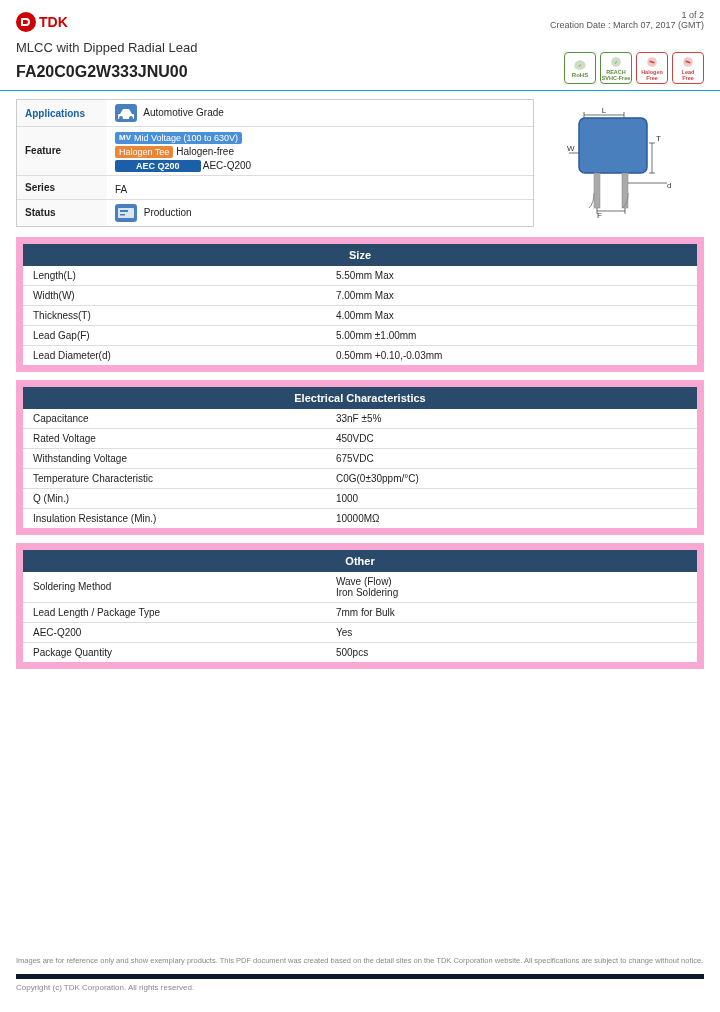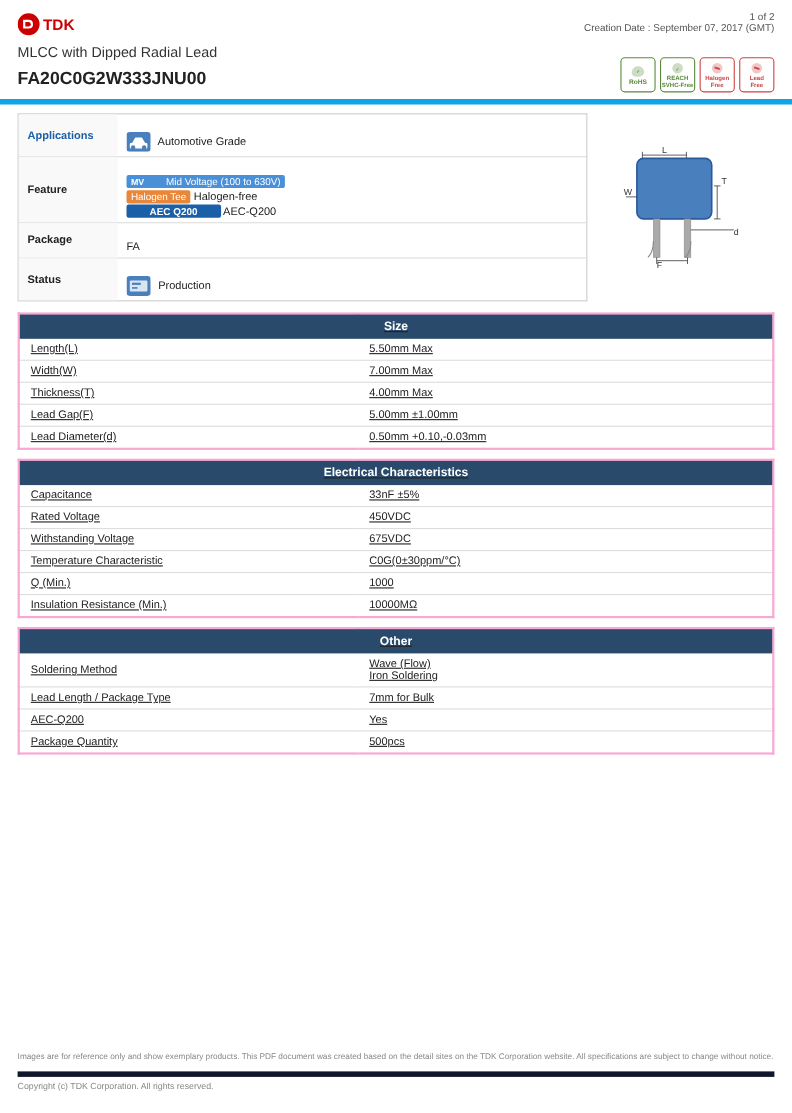--- a/index.html
+++ b/index.html
@@ -12,21 +12,21 @@
       min-height: 1012px;
       position: relative;
     }
 
     
     .header {
       padding: 10px 16px 6px 16px;
       display: flex;
       justify-content: space-between;
       align-items: flex-start;
-      border-bottom: 5px solid #0ea5e9;
+      border-bottom: 1px solid #0ea5e9;
       margin-bottom: 4px;
     }
     .header-left {}
     .logo {
       display: flex;
       align-items: center;
       gap: 6px;
       margin-bottom: 6px;
     }
     .product-title {
@@ -111,26 +111,25 @@
     }
     .info-value {
       flex: 1;
       padding: 4px 8px;
       font-size: 10px;
       color: #222;
       display: flex;
       flex-direction: column;
       justify-content: flex-end;
       gap: 2px;
-      margin-top: 12px;
     }
     .badge {
       display: inline-flex;
       align-items: center;
-      gap: 20px;
+      gap: 3px;
       font-size: 9px;
       padding: 1px 4px;
       border-radius: 2px;
     }
     .badge-blue {
       background: #4a90d9;
       color: #fff;
     }
     .badge-orange {
       background: #e8873a;
@@ -153,22 +152,21 @@
       justify-content: center;
     }
 
     
     .data-table-section {
       margin-bottom: 8px;
     }
     .data-table {
       width: 100%;
       border-collapse: collapse;
-      border: 2px solid #f9a8d4;
-      text-decoration: underline;
+      border: 7px solid #f9a8d4;
     }
     .data-table thead tr {
       background: #2a4a6b;
       color: #fff;
     }
     .data-table thead th {
       padding: 5px 10px;
       text-align: center;
       font-size: 11px;
       font-weight: bold;
@@ -232,21 +230,21 @@
 
         <text x="23" y="17" font-size="14" font-weight="900" fill="#cc0000" font-family="Arial">TDK</text>
       </svg>
     </div>
     <div class="product-title">MLCC with Dipped Radial Lead</div>
     <div class="part-number">FA20C0G2W333JNU00</div>
   </div>
   <div class="header-right">
     <div class="page-info">
       <div>1 of 2</div>
-      <div>Creation Date : September 07, 2017 (GMT)</div>
+      <div>Creation Date : March 07, 2017 (GMT)</div>
     </div>
     <div class="cert-icons">
       <div class="cert-icon rohs">
         <svg viewBox="0 0 20 16" fill="none" xmlns="http://www.w3.org/2000/svg">
           <path d="M10 2 C6 2 3 5 3 9 C3 13 6 14 10 14 C14 14 17 11 17 9 C17 5 14 2 10 2Z" fill="#5a8a3c" opacity="0.3"></path>
           <text x="10" y="10" text-anchor="middle" font-size="5" fill="#5a8a3c" font-weight="bold">✓</text>
         </svg>
         <span style="color:#5a8a3c;font-size:6px;font-weight:bold;">RoHS</span>
       </div>
       <div class="cert-icon reach">
@@ -310,21 +308,21 @@
             <span>Halogen-free</span>
           </span>
           <span>
             <span class="badge-aec">AEC Q200</span>
             <span>AEC-Q200</span>
           </span>
         </div>
       </div>
 
       <div class="info-row">
-        <div class="info-label">Package</div>
+        <div class="info-label">Series</div>
         <div class="info-value">
           <span>FA</span>
         </div>
       </div>
 
       <div class="info-row">
         <div class="info-label">Status</div>
         <div class="info-value">
           <span>
             <svg width="22" height="18" viewBox="0 0 22 18" style="vertical-align:middle;margin-right:4px;">

